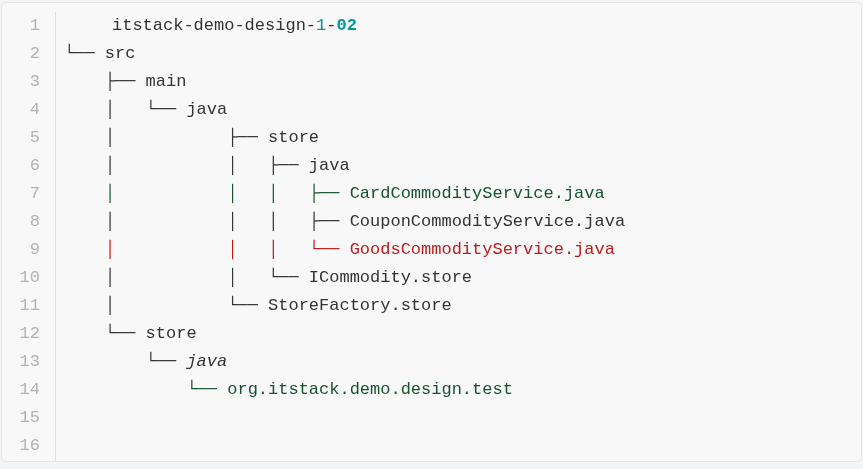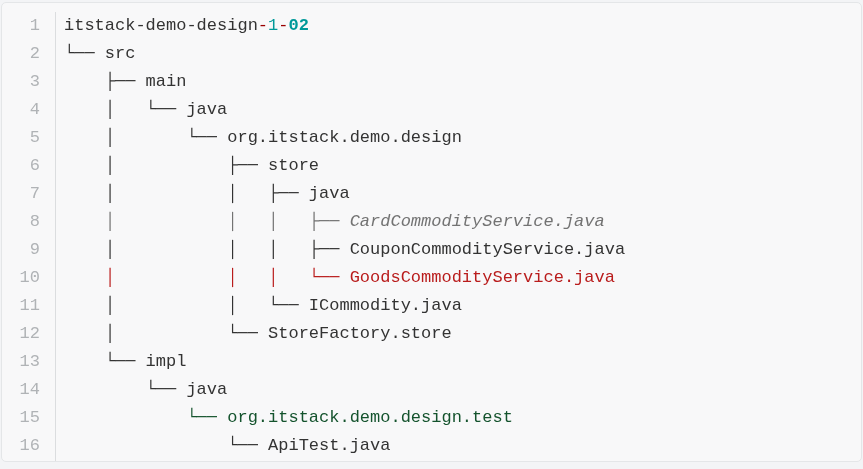--- a/index.html
+++ b/index.html
@@ -70,30 +70,28 @@
       <div class="ln">9</div>
       <div class="ln">10</div>
       <div class="ln">11</div>
       <div class="ln">12</div>
       <div class="ln">13</div>
       <div class="ln">14</div>
       <div class="ln">15</div>
       <div class="ln">16</div>
     </div>
   <div class="code-area">
-      <div class="code-line"><span style="color: rgb(51, 51, 51);">itstack-demo-design</span><span style="color: rgb(153, 0, 0);">-</span><span style="color: rgb(0, 153, 153);">1</span><span style="color: rgb(153, 0, 0);">-</span><span style="color: rgb(0, 153, 153); font-weight: bold;">02</span></div>
+      <div class="code-line"><span style="color: rgb(51, 51, 51); margin-left: 48px;">itstack-demo-design</span><span style="color: rgb(153, 0, 0);">-</span><span style="color: rgb(0, 153, 153);">1</span><span style="color: rgb(153, 0, 0);">-</span><span style="color: rgb(0, 153, 153); font-weight: bold;">02</span></div>
       <div class="code-line"><span style="color: rgb(51, 51, 51); text-align: center;">└── src</span></div>
       <div class="code-line"><span style="color: rgb(51, 51, 51);">    ├── main</span></div>
       <div class="code-line"><span style="color: rgb(51, 51, 51); font-family: Liberation Mono, monospace;">    │   └── java</span></div>
-      <div class="code-line"><span style="color: rgb(51, 51, 51);">    │       └── org.itstack.demo.design</span></div>
       <div class="code-line"><span style="color: rgb(51, 51, 51);">    │           ├── store</span></div>
       <div class="code-line"><span style="color: rgb(51, 51, 51);">    │           │   ├── java</span></div>
-      <div class="code-line"><span style="color: #737373; font-style: italic;">    │           │   │   ├── CardCommodityService.java</span></div>
+      <div class="code-line"><span style="color: #14532d;">    │           │   │   ├── CardCommodityService.java</span></div>
       <div class="code-line"><span style="color: rgb(51, 51, 51);">    │           │   │   ├── CouponCommodityService.java</span></div>
       <div class="code-line"><span style="color: #b91c1c;">    │           │   │   └── GoodsCommodityService.java</span></div>
-      <div class="code-line"><span style="color: rgb(51, 51, 51);">    │           │   └── ICommodity.java</span></div>
+      <div class="code-line"><span style="color: rgb(51, 51, 51);">    │           │   └── ICommodity.store</span></div>
       <div class="code-line"><span style="color: rgb(51, 51, 51);">    │           └── StoreFactory.store</span></div>
-      <div class="code-line"><span style="color: rgb(51, 51, 51);">    └── impl</span></div>
-      <div class="code-line"><span style="color: rgb(51, 51, 51);">        └── java</span></div>
+      <div class="code-line"><span style="color: rgb(51, 51, 51);">    └── store</span></div>
+      <div class="code-line"><span style="color: rgb(51, 51, 51); font-style: italic;">        └── java</span></div>
       <div class="code-line"><span style="color: #14532d;">            └── org.itstack.demo.design.test</span></div>
-      <div class="code-line"><span style="color: rgb(51, 51, 51);">                └── ApiTest.java</span></div>
     </div>
 </div>
 
 </body></html>

